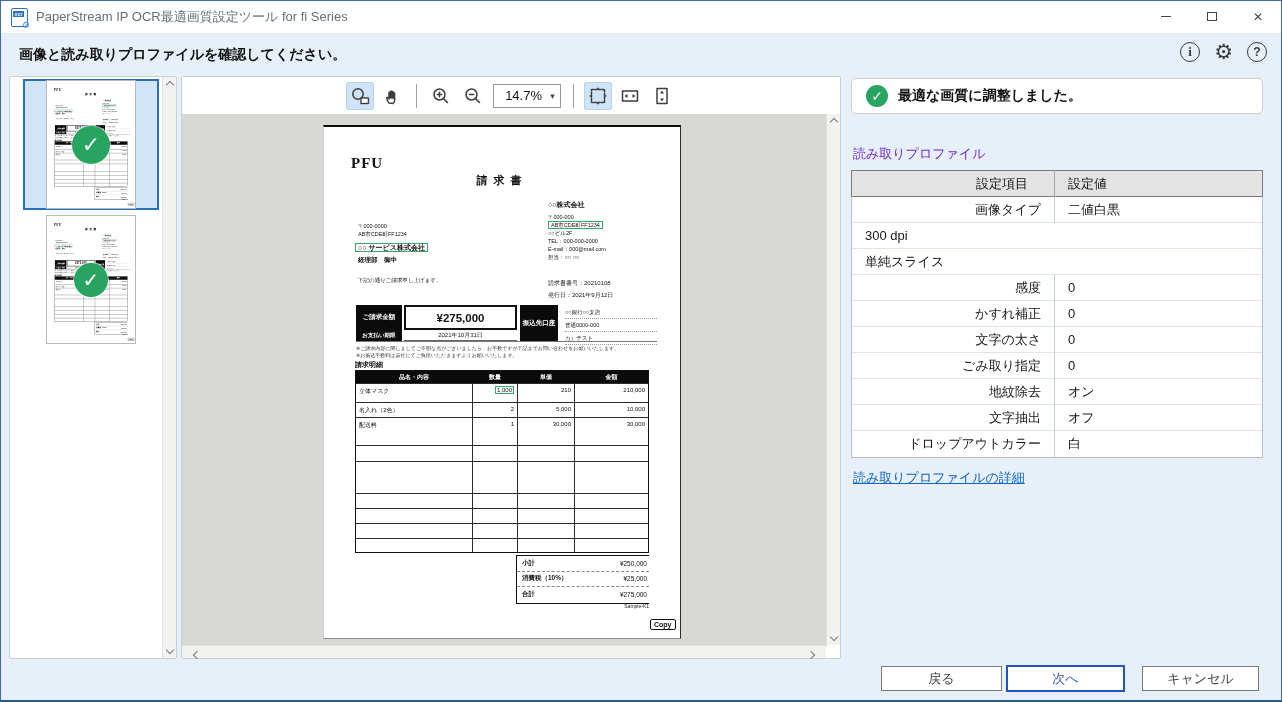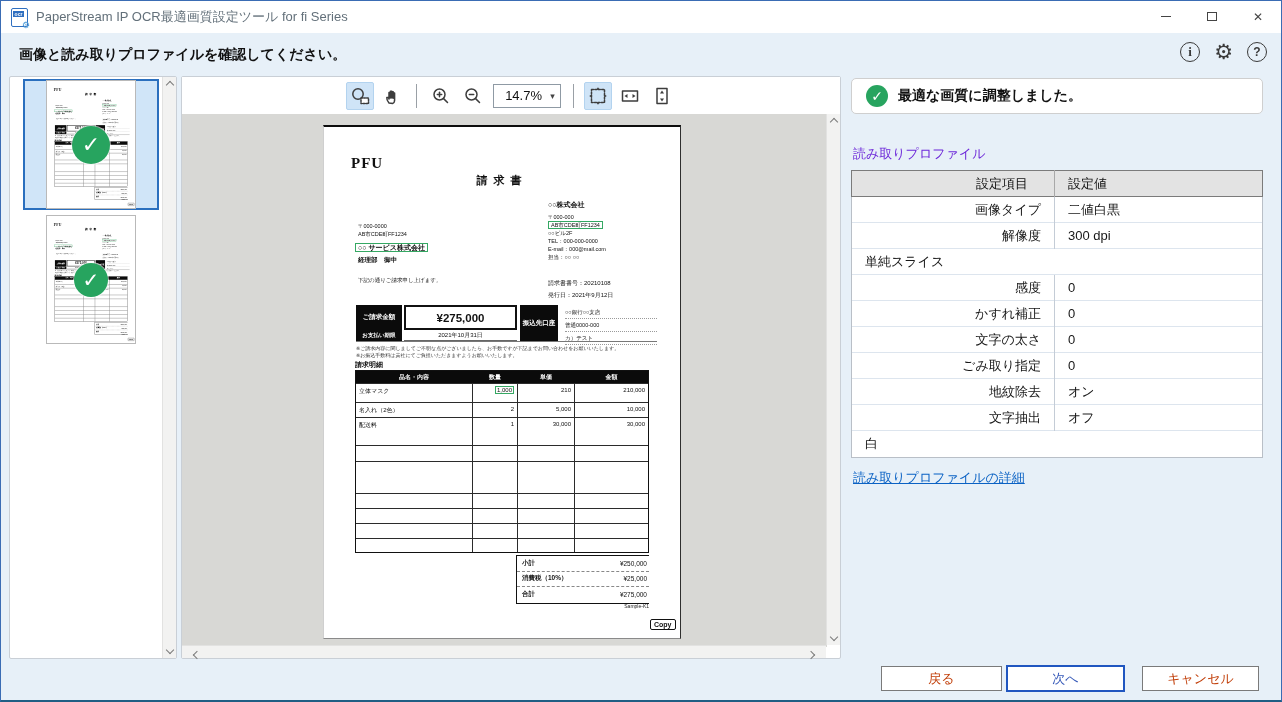--- a/index.html
+++ b/index.html
@@ -118,21 +118,21 @@
   .prow{display:flex;height:26px;align-items:center;border-bottom:1px solid #dde5ee;font-size:13px;color:#161616;background:#fff;}
   .prow:last-child{border-bottom:none;}
   .prow .k{width:203px;text-align:right;padding-right:13px;border-right:1px solid #c4ccd6;height:26px;display:flex;align-items:center;justify-content:flex-end;}
   .prow .v{flex:1;padding-left:13px;}
   .phead{display:flex;height:27px;align-items:center;background:#e3e3e3;border:1px solid #7b7b7b;margin:-1px -1px 0 -1px;font-size:13px;color:#111;}
   .phead .k{width:203px;text-align:right;padding-right:26px;border-right:1px solid #a8a8a8;height:27px;display:flex;align-items:center;justify-content:flex-end;}
   .phead .v{flex:1;padding-left:13px;font-family:Liberation Serif, serif;}
   .detail-link{display:inline-block;margin-top:11px;margin-left:2px;font-size:13px;color:#0b62c4;text-decoration:underline;cursor:pointer;}
 
   
-  .btn{position:absolute;height:25px;background:#fff;border:1px solid #7a7a7a;font-size:13px;color:#c2410c;display:flex;align-items:center;justify-content:center;}
+  .btn{position:absolute;height:25px;background:#fff;border:1px solid #7a7a7a;font-size:13px;color:#404040;display:flex;align-items:center;justify-content:center;}
   .btn-back{left:880px;top:665px;width:121px;}
   .btn-next{left:1005px;top:664px;width:119px;height:27px;border:2px solid #2056c0;color:#3558b8;}
   .btn-cancel{left:1141px;top:665px;width:117px;}
 
   .ticon{stroke:#3d3d3d;fill:none;stroke-width:1.5;stroke-linecap:round;stroke-linejoin:round;}
 </style>
 </head>
 <body>
 
 <div class="app">
@@ -664,21 +664,20 @@
     <div class="ptable">
       <div class="phead">
         <span class="k">設定項目</span>
         <span class="v">設定値</span>
       </div>
       <div class="prow">
           <span class="k">画像タイプ</span>
           <span class="v">二値白黒</span>
         </div>
       <div class="prow">
-          <span class="k">解像度</span>
           <span class="v">300 dpi</span>
         </div>
       <div class="prow">
           <span class="v">単純スライス</span>
         </div>
       <div class="prow">
           <span class="k">感度</span>
           <span class="v">0</span>
         </div>
       <div class="prow">
@@ -695,20 +694,21 @@
         </div>
       <div class="prow">
           <span class="k">地紋除去</span>
           <span class="v">オン</span>
         </div>
       <div class="prow">
           <span class="k">文字抽出</span>
           <span class="v">オフ</span>
         </div>
       <div class="prow">
+          <span class="k">ドロップアウトカラー</span>
           <span class="v">白</span>
         </div>
     </div>
     <span class="detail-link">読み取りプロファイルの詳細</span>
   </div>
 
   <button class="btn btn-back">戻る</button>
   <button class="btn btn-next">次へ</button>
   <button class="btn btn-cancel">キャンセル</button>
 

